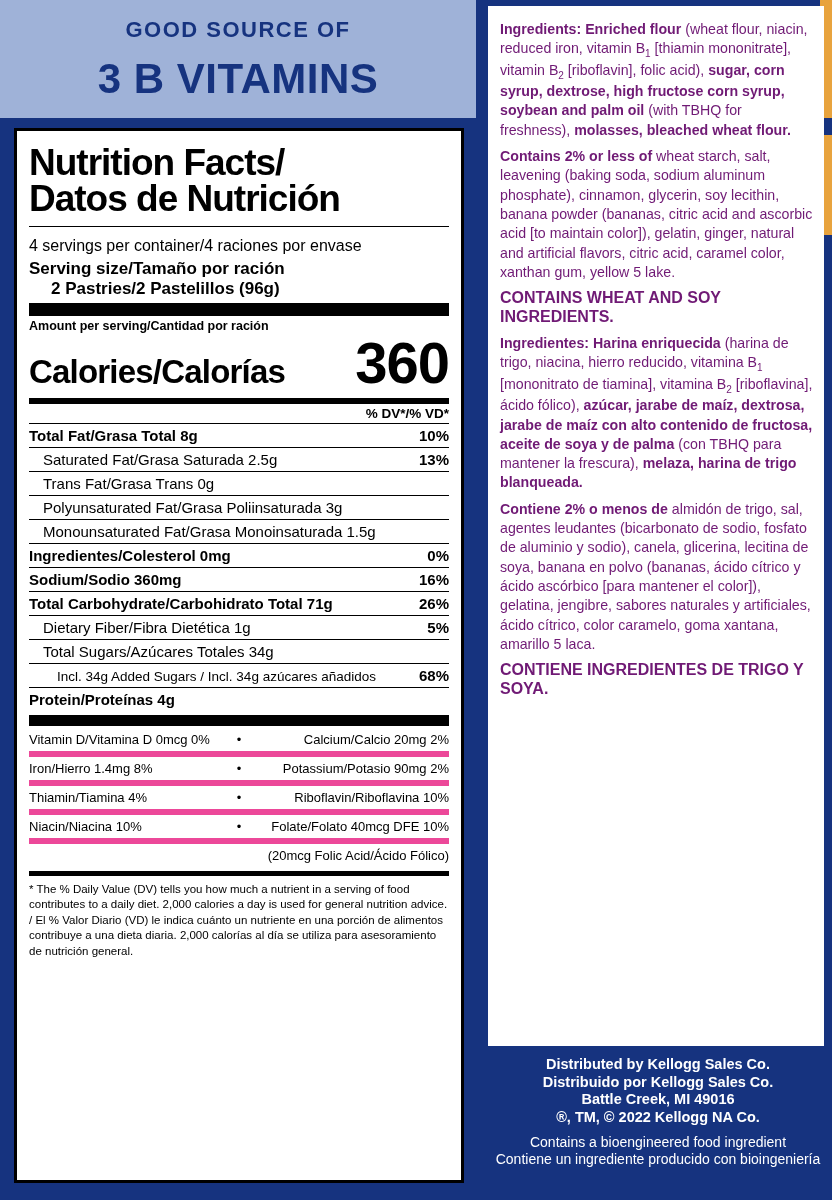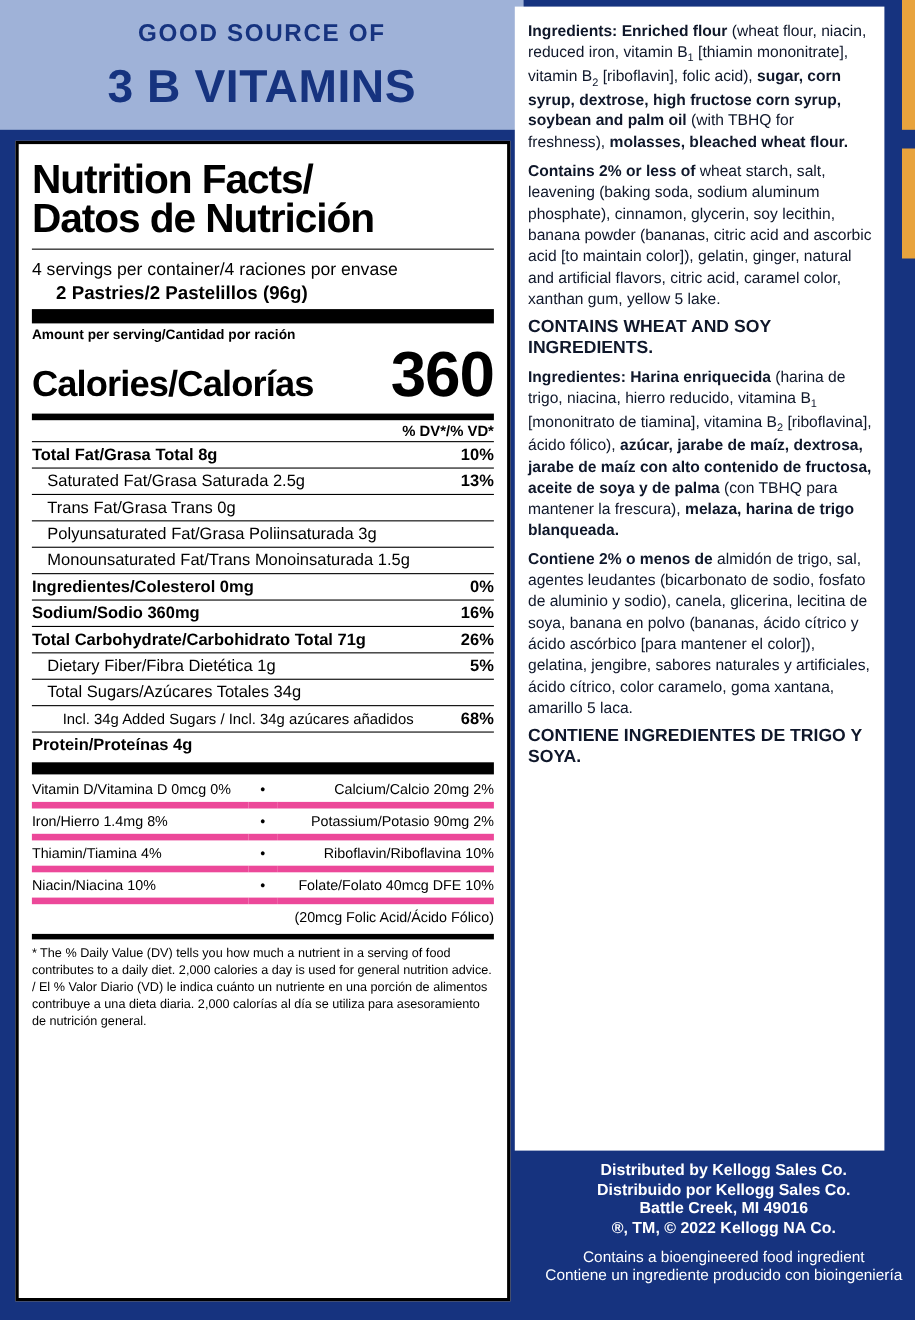--- a/index.html
+++ b/index.html
@@ -96,23 +96,23 @@
   .vit-left { width: 47%; }
   .vit-dot { width: 6%; text-align: center; }
   .vit-right { width: 47%; text-align: right; }
 
   .footnote {
     font-size: 11.5px; line-height: 1.35; margin-top: 6px;
   }
 
   
   .right-col {
-    position: absolute; left: 468px; top: 6px; width: 336px; height: 1040px;
+    position: absolute; left: 488px; top: 6px; width: 336px; height: 1040px;
     background: #ffffff; padding: 14px 10px 19px 12px;
-    font-size: 14.2px; line-height: 1.36; color: #0f172a;
+    font-size: 14.2px; line-height: 1.36; color: #701a75;
   }
   .ing-p { margin-bottom: 7px; }
   .ing-head { font-size: 16px; font-weight: bold; line-height: 1.15; margin: 4px 0 8px 0; }
   .b { font-weight: bold; }
   sub { font-size: 10px; }
 
   .footer {
     position: absolute; left: 484px; top: 1052px; width: 348px; height: 148px;
     color: #ffffff; text-align: center; padding-top: 4px;
   }
@@ -138,20 +138,21 @@
     <div class="nf-panel">
 
       <div class="nf-title">
         <div>Nutrition Facts/</div>
         <div>Datos de Nutrición</div>
       </div>
 
       <div class="rule-thin" style="margin-top:8px;"></div>
 
       <div class="nf-servings">4 servings per container/4 raciones por envase</div>
+      <div class="nf-serving-size">Serving size/Tamaño por ración</div>
       <div class="nf-serving-amt">2 Pastries/2 Pastelillos (96g)</div>
 
       <div class="rule-thick"></div>
 
       <div class="amt-per">Amount per serving/Cantidad por ración</div>
 
       <div class="cal-row">
         <div class="cal-label">Calories/Calorías</div>
         <div class="cal-value">360</div>
       </div>
@@ -179,21 +180,21 @@
       </div>
       <div class="rule-hair"></div>
 
       <div class="nut-row indent1">
         <span class="lbl">Polyunsaturated Fat/Grasa Poliinsaturada 3g</span>
         <span class="pct"></span>
       </div>
       <div class="rule-hair"></div>
 
       <div class="nut-row indent1">
-        <span class="lbl">Monounsaturated Fat/Trans Monoinsaturada 1.5g</span>
+        <span class="lbl">Monounsaturated Fat/Grasa Monoinsaturada 1.5g</span>
         <span class="pct"></span>
       </div>
       <div class="rule-hair"></div>
 
       <div class="nut-row bold">
         <span class="lbl">Ingredientes/Colesterol 0mg</span>
         <span class="pct">0%</span>
       </div>
       <div class="rule-hair"></div>
 

